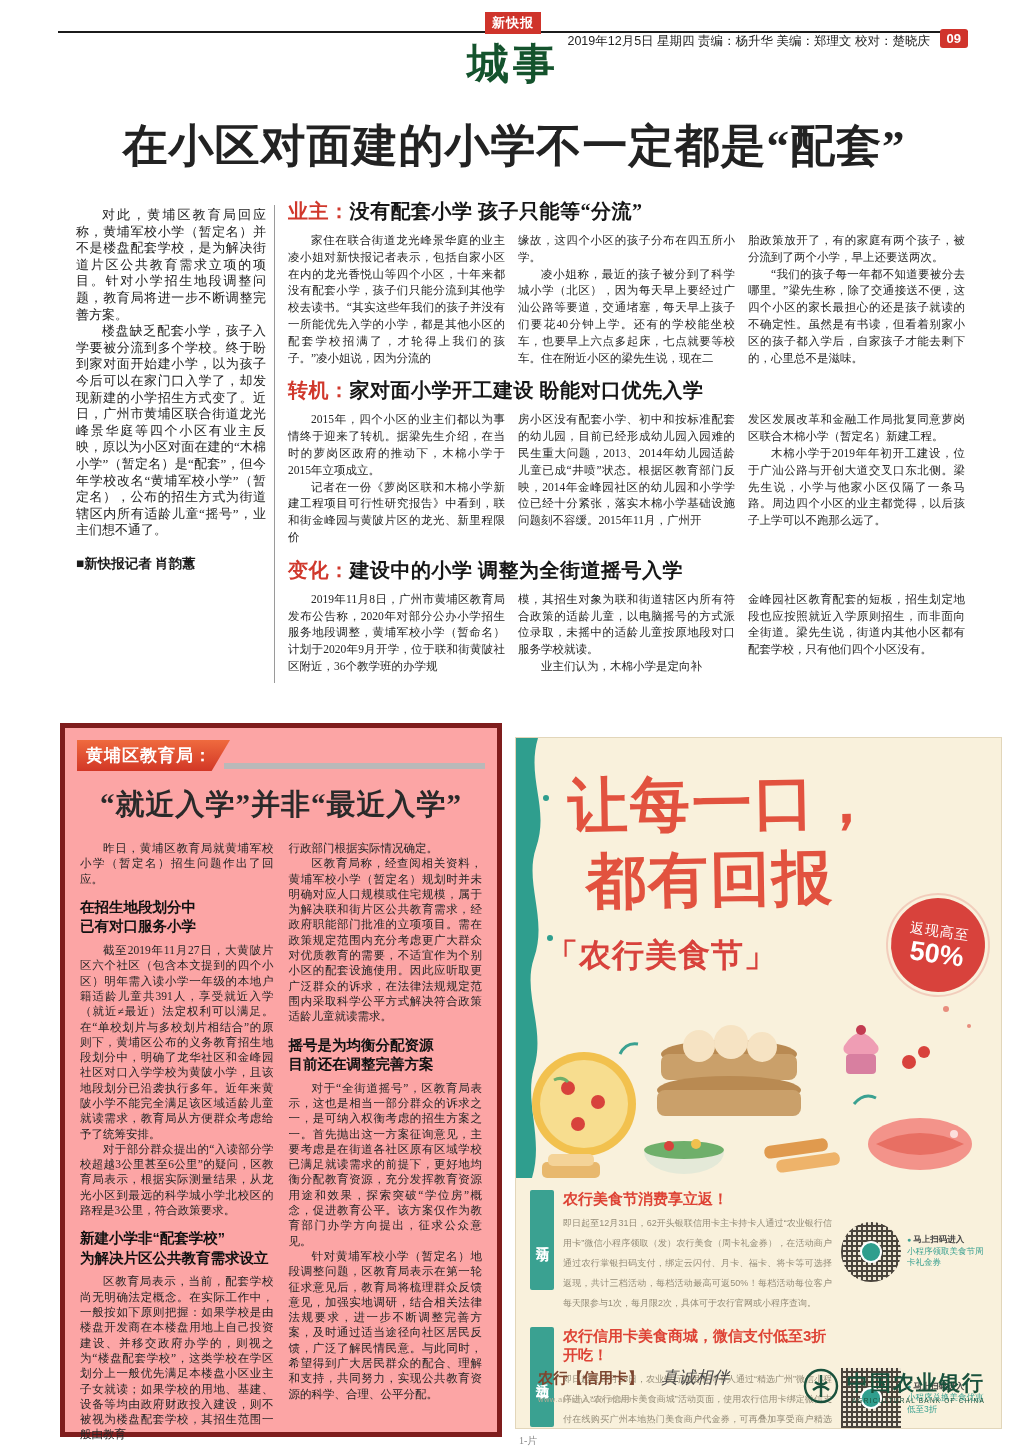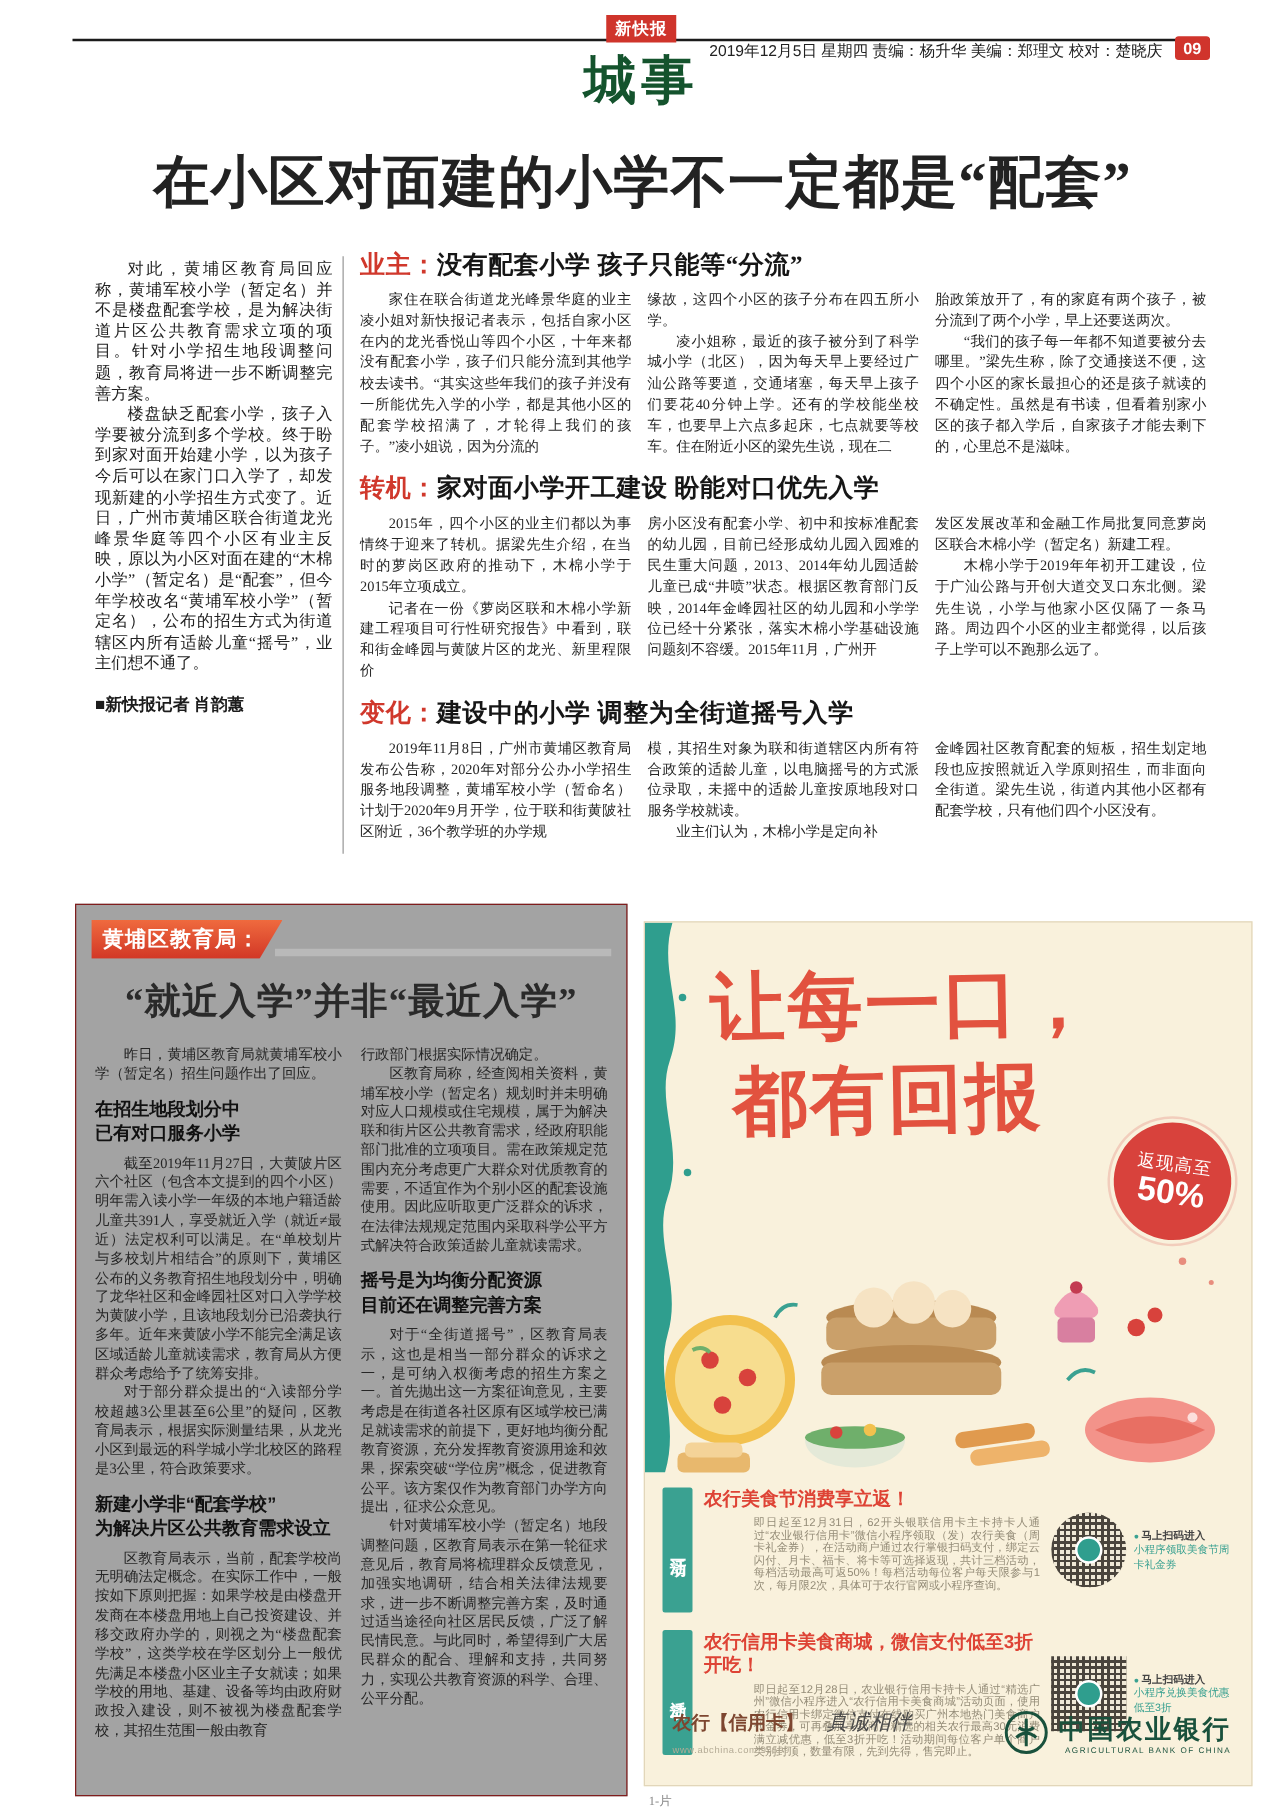--- a/index.html
+++ b/index.html
@@ -51,21 +51,21 @@
   .section { margin-bottom:11px; }
   .sec-head { font-size:20px; font-weight:bold; color:#161616; margin-bottom:7px; letter-spacing:.5px; }
   .sec-label { color:#d0382c; }
   .cols { display:flex; gap:13px; }
   .col { width:217px; }
   .col p { font-size:11.5px; line-height:16.8px; text-align:justify; color:#262626; }
   .ind { text-indent:2em; }
 
   
   .resp { position:absolute; left:60px; top:723px; width:442px; height:714px;
-          border:1px solid #7f1d1d; background:#a3a3a3; padding:10px 12px; }
+          border:5px solid #7f1d1d; background:#fca5a5; padding:10px 12px; }
   .ribbon-row { display:flex; align-items:flex-end; margin-top:2px; }
   .ribbon {
     background:linear-gradient(180deg,#ef6a3e,#d23726); color:#fff; font-weight:bold;
     font-size:17px; padding:4px 18px 4px 9px; letter-spacing:1px;
     clip-path:polygon(0 0,100% 0,88% 100%,0 100%);
     font-family:"Liberation Sans","DejaVu Sans",sans-serif;
   }
   .gray-bar { flex:1; height:6px; background:#b9b9b9; margin-left:-6px; margin-bottom:2px; }
   .resp-headline { text-align:center; font-size:29px; font-weight:bold; color:#2a2a2a;
                    margin:14px 0 16px; letter-spacing:1px; }
@@ -99,21 +99,21 @@
   .food { position:absolute; left:8px; top:246px; }
 
   .acts { position:absolute; left:14px; right:10px; top:452px; }
   .act { display:flex; gap:9px; margin-bottom:14px; }
   .act-tab { width:24px; height:100px; background:#3aa191; color:#fff; border-radius:2px;
              writing-mode:vertical-rl; text-orientation:upright;
              display:flex; align-items:center; justify-content:center;
              font-size:13px; font-weight:bold; letter-spacing:2px; }
   .act-mid { flex:1; }
   .act-title { color:#de4335; font-weight:bold; font-size:15px; margin-bottom:4px; }
-  .act-body { font-size:9px; line-height:10px; color:#948c78; text-align:justify;margin-left:40px; }
+  .act-body { font-size:9px; line-height:20px; color:#948c78; text-align:justify; }
   .act-qrwrap { width:150px; display:flex; gap:6px; align-items:center; }
   .qr { width:60px; height:60px; flex:0 0 auto; position:relative; background:
         repeating-linear-gradient(0deg,#4a443c 0 2px,transparent 2px 5px),
         repeating-linear-gradient(90deg,#4a443c 0 2px,#efe8d6 2px 5px); }
   .qr::after { content:""; position:absolute; left:50%; top:50%; width:18px; height:18px;
                transform:translate(-50%,-50%); border-radius:50%;
                background:#2f9e8e; border:2px solid #fff; }
   .qr.sun { border-radius:50%; }
   .qr-cap { font-size:8.5px; line-height:1.35; }
   .qr-cap .c1 { color:#444; font-weight:bold; }
@@ -255,20 +255,21 @@
   </svg>
 
   <div class="ad-slogan1">让每一口，</div>
   <div class="ad-slogan2">都有回报</div>
 
   <div class="ad-badge">
     <div class="b1">返现高至</div>
     <div class="b2">50%</div>
   </div>
 
+  <div class="ad-banner">「农行美食节」</div>
 
   <div class="dots" style="right:52px; top:268px;"></div>
   <div class="dots" style="right:30px; top:286px; width:4px; height:4px;"></div>
 
   <svg class="food" width="458" height="200" viewBox="0 0 458 200">
 
     <circle cx="60" cy="120" r="52" fill="#f2c14e"></circle>
     <circle cx="60" cy="120" r="44" fill="#f7dd8f"></circle>
     <circle cx="44" cy="104" r="7" fill="#d8423c"></circle>
     <circle cx="74" cy="118" r="7" fill="#d8423c"></circle>

